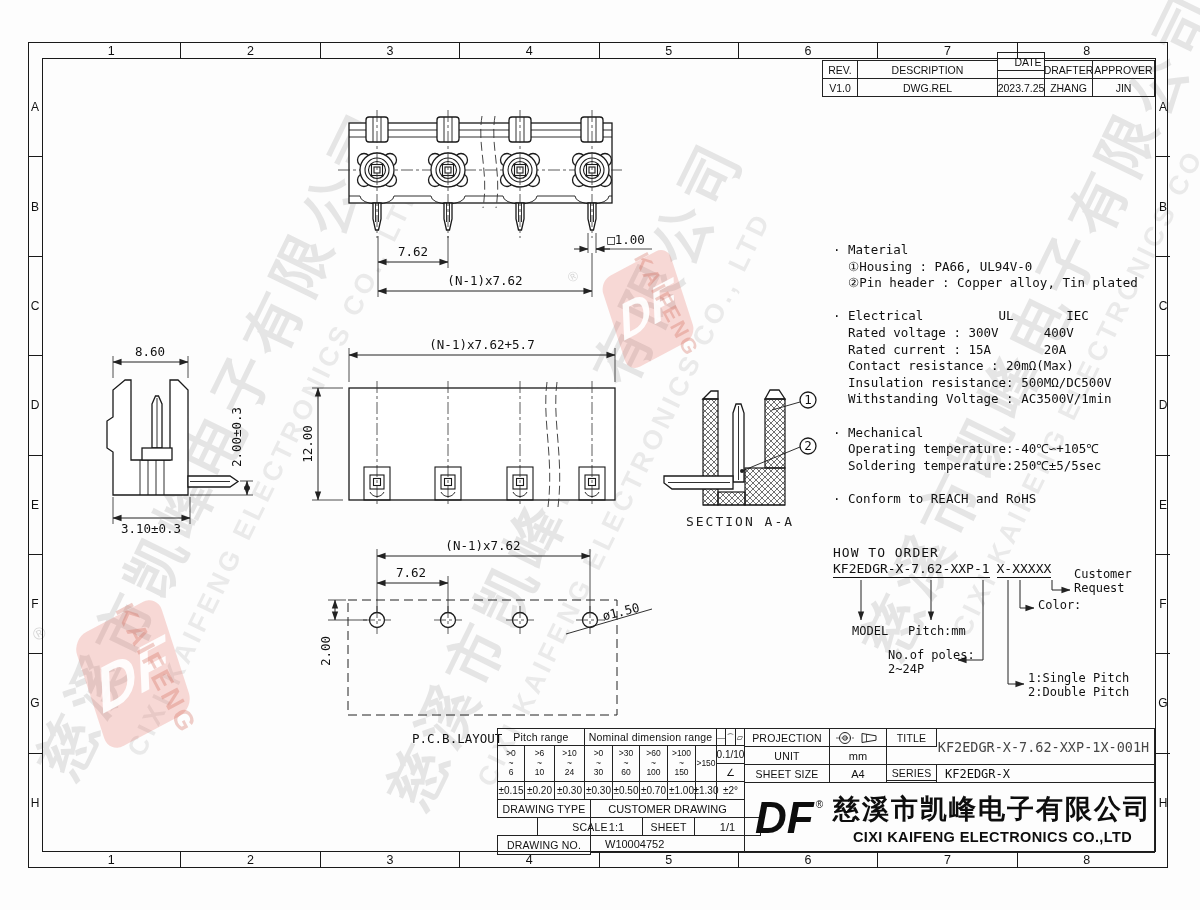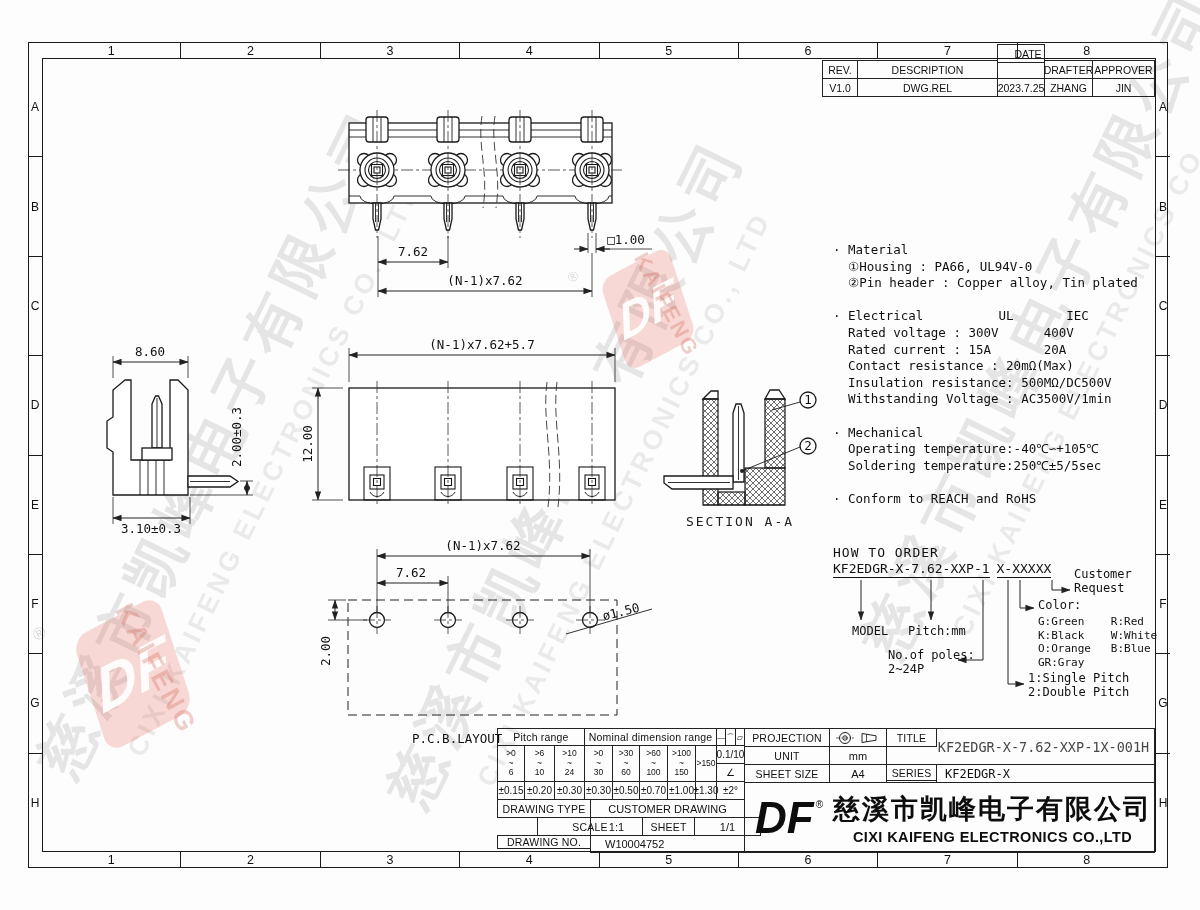--- a/index.html
+++ b/index.html
@@ -325,21 +325,21 @@
     <div class="rcell">D</div>
     <div class="rcell">E</div>
     <div class="rcell">F</div>
     <div class="rcell">G</div>
     <div class="rcell">H</div>
   </div>
 
   <div>
     <div class="tcell rev-h" style="left:822px;top:60px;width:36px;height:19px;">REV.</div>
     <div class="tcell rev-h" style="left:857px;top:60px;width:141px;height:19px;">DESCRIPTION</div>
-    <div class="tcell rev-h" style="left:997px;top:44px;width:48px;height:19px;padding-left:14px;">DATE</div>
+    <div class="tcell rev-h" style="left:997px;top:52px;width:48px;height:19px;padding-left:14px;">DATE</div>
     <div class="tcell rev-h" style="left:1044px;top:60px;width:49px;height:19px;">DRAFTER</div>
     <div class="tcell rev-h" style="left:1092px;top:60px;width:63px;height:19px;">APPROVER</div>
     <div class="tcell rev-d" style="left:822px;top:78px;width:36px;height:19px;">V1.0</div>
     <div class="tcell rev-d" style="left:857px;top:78px;width:141px;height:19px;">DWG.REL</div>
     <div class="tcell rev-d" style="left:997px;top:78px;width:48px;height:19px;">2023.7.25</div>
     <div class="tcell rev-d" style="left:1044px;top:78px;width:49px;height:19px;">ZHANG</div>
     <div class="tcell rev-d" style="left:1092px;top:78px;width:63px;height:19px;">JIN</div>
   </div>
 
   <div class="abs mono pre" id="specs">· Material
@@ -363,24 +363,20 @@
   <div class="abs mono" id="order-code">
     <span class="u">KF2EDGR-X-7.62-XXP-1</span><span class="u u2">X-XXXXX</span>
   </div>
   <div class="abs mono ord" style="left:852px;top:625px;">MODEL</div>
   <div class="abs mono ord" style="left:908px;top:625px;">Pitch:mm</div>
   <div class="abs mono ord pre" style="left:888px;top:649px;">No.of poles:
 2~24P</div>
   <div class="abs mono ord pre" style="left:1028px;top:672px;">1:Single Pitch
 2:Double Pitch</div>
   <div class="abs mono ord" style="left:1038px;top:599px;">Color:</div>
-  <div class="abs mono ord pre" style="left:1038px;top:615px;font-size:11px;">G:Green    R:Red
-K:Black    W:White
-O:Orange   B:Blue
-GR:Gray</div>
   <div class="abs mono ord pre" style="left:1074px;top:568px;">Customer
 Request</div>
 
   <div>
     <div class="tcell tb-lab" style="left:497px;top:728px;width:88px;height:18px;">Pitch range</div>
     <div class="tcell tb-lab" style="left:584px;top:728px;width:133px;height:18px;">Nominal dimension range</div>
     <div class="tcell" style="left:716px;top:728px;width:29px;height:18px;padding:0;">
       <div class="sym3">
         <span>—</span>
         <span>⌒</span>
@@ -419,21 +415,21 @@
     <div class="tcell tol" style="left:639px;top:781px;width:29px;height:19px;">±0.70</div>
     <div class="tcell tol" style="left:667px;top:781px;width:29px;height:19px;">±1.00</div>
     <div class="tcell tol" style="left:695px;top:781px;width:22px;height:19px;">±1.30</div>
     <div class="tcell tol" style="left:716px;top:781px;width:29px;height:19px;">±2°</div>
     <div class="tcell tb-lab" style="left:497px;top:799px;width:94px;height:19px;">DRAWING TYPE</div>
     <div class="tcell tb-val" id="dtype-val" style="left:590px;top:799px;width:155px;height:19px;">CUSTOMER DRAWING</div>
     <div class="tcell tb-lab" style="left:497px;top:817px;width:106px;height:19px;margin-left:40px;">SCALE</div>
     <div class="tcell tb-val" id="scale-val" style="left:590px;top:817px;width:53px;height:19px;">1:1</div>
     <div class="tcell tb-lab" style="left:642px;top:817px;width:53px;height:19px;">SHEET</div>
     <div class="tcell tb-val" id="sheet-val" style="left:694px;top:817px;width:67px;height:19px;">1/1</div>
-    <div class="tcell tb-lab" style="left:497px;top:835px;width:94px;height:14px;">DRAWING NO.</div>
+    <div class="tcell tb-lab" style="left:497px;top:835px;width:94px;height:20px;">DRAWING NO.</div>
     <div class="tcell tb-val" id="dno-val" style="left:590px;top:835px;width:155px;height:18px;justify-content:flex-start;padding-left:14px;">W10004752</div>
   </div>
 
   <div>
     <div class="tcell tb-lab" style="left:744px;top:728px;width:86px;height:19px;">PROJECTION</div>
     <div class="tcell" style="left:829px;top:728px;width:58px;height:19px;">
       <svg width="46" height="14" viewBox="0 0 46 14">
         <circle cx="10" cy="7" r="5.5" fill="none" stroke="#222" stroke-width="1"></circle>
         <circle cx="10" cy="7" r="2.2" fill="none" stroke="#222" stroke-width="1"></circle>
         <line x1="1" y1="7" x2="19" y2="7" stroke="#222" stroke-width="0.7" stroke-dasharray="4 1.5 1 1.5"></line>

